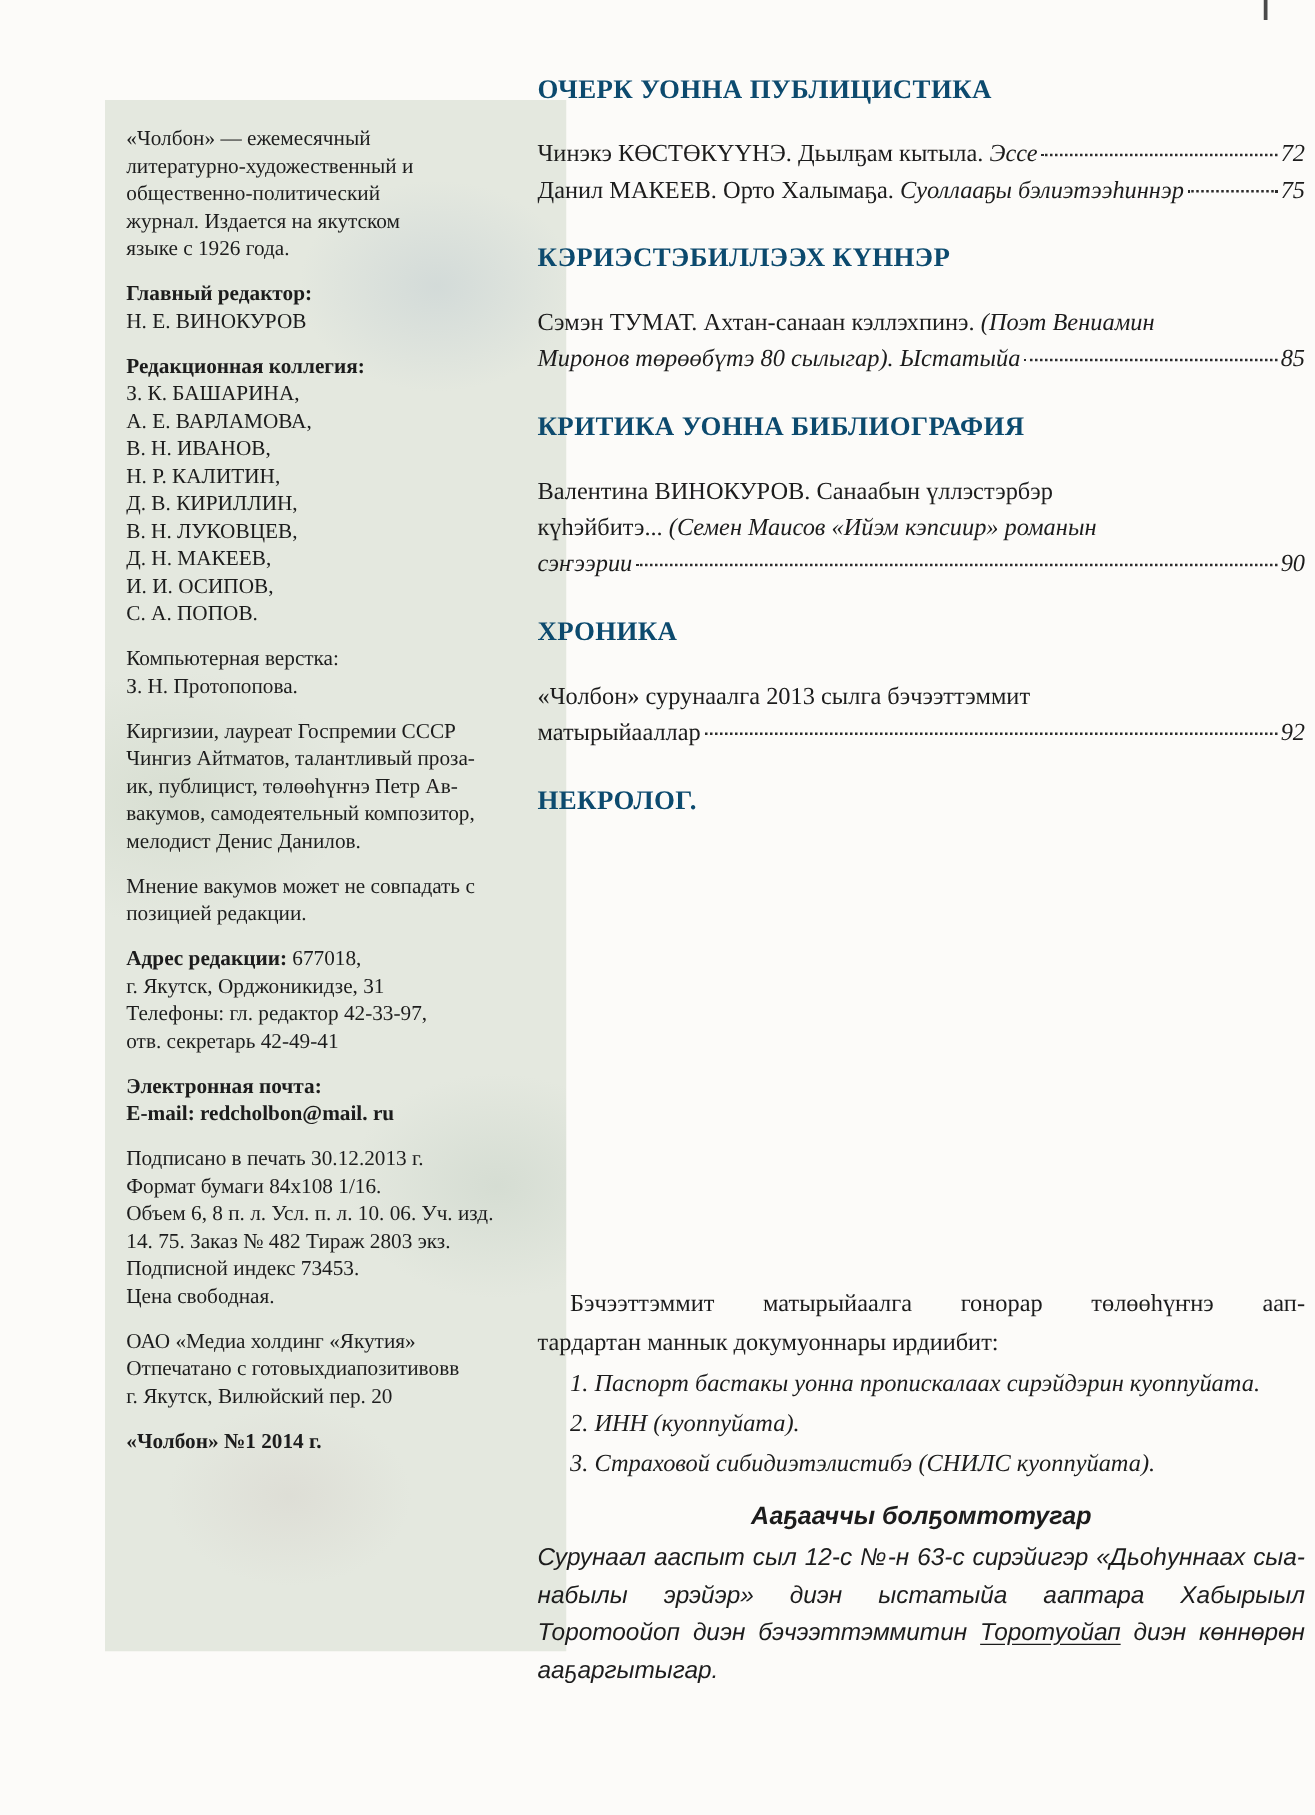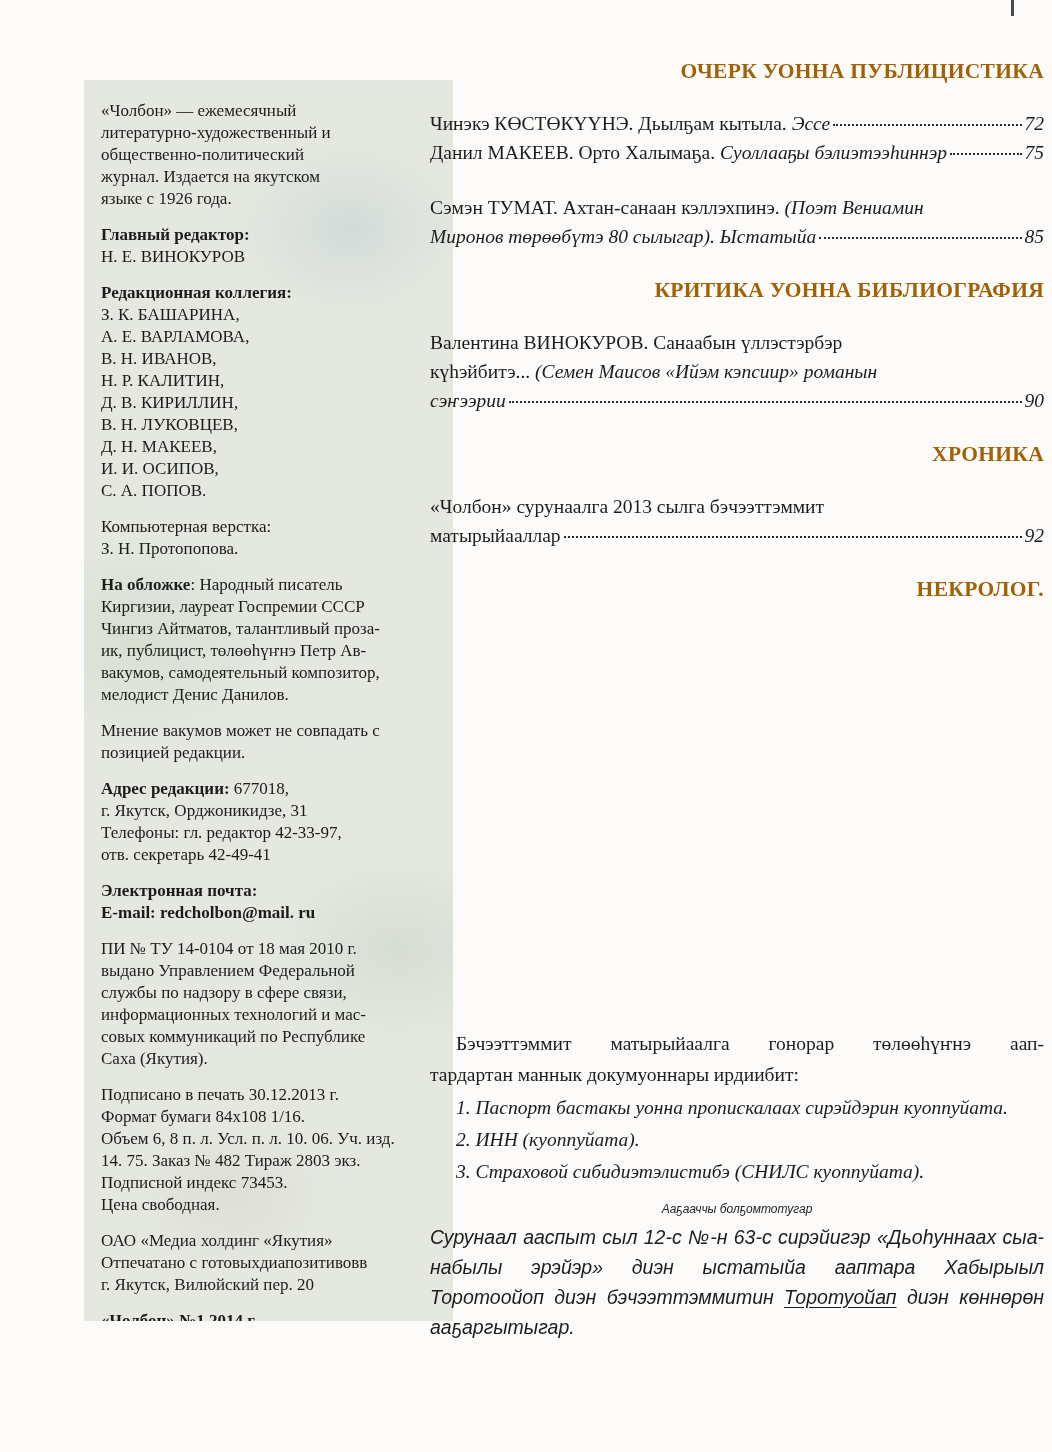--- a/index.html
+++ b/index.html
@@ -29,21 +29,21 @@
   }
   .panel .blk{margin:0 0 14px 0;}
   .panel .b{font-weight:700;}
   .nw{white-space:nowrap;}
   .issue{font-weight:700;margin-top:6px;}
 
   
   .toc{position:absolute;left:430px;top:58px;width:614px;font-size:19.5px;}
   .toc h2{
     margin:0 0 24px 0;font-size:21.5px;line-height:27px;font-weight:700;
-    text-align:right;letter-spacing:.3px;color:#a16207;
+    text-align:left;letter-spacing:.3px;color:#0c4a6e;
   }
   .toc .entry{margin:0 0 26px 0;}
   .tl{display:flex;align-items:baseline;line-height:29px;white-space:pre;}
   .it{font-style:italic;}
   .leader{
     flex:1 1 auto;min-width:10px;height:0;margin:0 3px;
     border-bottom:2.4px dotted #2b2b2b;position:relative;top:-4px;
   }
   .pg{font-style:italic;}
   .necro{
@@ -51,21 +51,21 @@
   }
 
   
   .hono{position:absolute;left:430px;top:1028px;width:614px;font-size:19.5px;line-height:31px;}
   .hono .l1{text-align:justify;text-align-last:justify;text-indent:26px;}
   .hono .items{margin-top:2px;}
   .hono .item{font-style:italic;padding-left:26px;white-space:nowrap;line-height:32px;}
 
   
   .notice{position:absolute;left:430px;top:1202px;width:614px;font-family:"Liberation Sans", sans-serif;}
-  .notice-title{font-weight:400;font-style:italic;font-size:12px;text-align:center;margin:0 0 6px 0;}
+  .notice-title{font-weight:700;font-style:italic;font-size:20px;text-align:center;margin:0 0 6px 0;}
   .notice-body{font-style:italic;font-size:19.5px;line-height:30px;text-align:justify;margin:0;}
   .uline{text-decoration:underline;text-underline-offset:3px;}
 </style>
 </head>
 <body>
 
 <div class="page">
 
   <div class="scan-line"></div>
 
@@ -96,21 +96,20 @@
       <div class="nw">И. И. ОСИПОВ,</div>
       <div class="nw">С. А. ПОПОВ.</div>
     </div>
 
     <div class="blk">
       <div class="nw">Компьютерная верстка:</div>
       <div class="nw">З. Н. Протопопова.</div>
     </div>
 
     <div class="blk">
-      <div class="nw"><span class="b">На обложке</span><span>: Народный писатель</span></div>
       <div class="nw">Киргизии, лауреат Госпремии СССР</div>
       <div class="nw">Чингиз Айтматов, талантливый проза-</div>
       <div class="nw">ик, публицист, төлөөһүҥнэ Петр Ав-</div>
       <div class="nw">вакумов, самодеятельный композитор,</div>
       <div class="nw">мелодист Денис Данилов.</div>
     </div>
 
     <div class="blk">
       <div class="nw">Мнение вакумов может не совпадать с</div>
       <div class="nw">позицией редакции.</div>
@@ -121,28 +120,20 @@
       <div class="nw">г. Якутск, Орджоникидзе, 31</div>
       <div class="nw">Телефоны: гл. редактор 42-33-97,</div>
       <div class="nw">отв. секретарь 42-49-41</div>
     </div>
 
     <div class="blk">
       <div class="b nw">Электронная почта:</div>
       <div class="b nw">E-mail: redcholbon@mail. ru</div>
     </div>
 
-    <div class="blk">
-      <div class="nw">ПИ № ТУ 14-0104 от 18 мая 2010 г.</div>
-      <div class="nw">выдано Управлением Федеральной</div>
-      <div class="nw">службы по надзору в сфере связи,</div>
-      <div class="nw">информационных технологий и мас-</div>
-      <div class="nw">совых коммуникаций по Республике</div>
-      <div class="nw">Саха (Якутия).</div>
-    </div>
 
     <div class="blk">
       <div class="nw">Подписано в печать 30.12.2013 г.</div>
       <div class="nw">Формат бумаги 84x108 1/16.</div>
       <div class="nw">Объем 6, 8 п. л. Усл. п. л. 10. 06. Уч. изд.</div>
       <div class="nw">14. 75. Заказ № 482 Тираж 2803 экз.</div>
       <div class="nw">Подписной индекс 73453.</div>
       <div class="nw">Цена свободная.</div>
     </div>
 
@@ -156,20 +147,21 @@
   </aside>
 
   <main class="toc">
 
     <h2>ОЧЕРК УОННА ПУБЛИЦИСТИКА</h2>
     <div class="entry">
       <div class="tl"><span>Чинэкэ КӨСТӨКҮҮНЭ. Дьылҕам кытыла. </span><span class="it">Эссе</span><span class="leader"></span><span class="pg">72</span></div>
       <div class="tl"><span>Данил МАКЕЕВ. Орто Халымаҕа. </span><span class="it">Суоллааҕы бэлиэтээһиннэр</span><span class="leader"></span><span class="pg">75</span></div>
     </div>
 
+    <h2>КЭРИЭСТЭБИЛЛЭЭХ КҮННЭР</h2>
     <div class="entry">
       <div class="tl"><span>Сэмэн ТУМАТ. Ахтан-санаан кэллэхпинэ. </span><span class="it">(Поэт Вениамин</span></div>
       <div class="tl"><span class="it">Миронов төрөөбүтэ 80 сылыгар). Ыстатыйа</span><span class="leader"></span><span class="pg">85</span></div>
     </div>
 
     <h2>КРИТИКА УОННА БИБЛИОГРАФИЯ</h2>
     <div class="entry">
       <div class="tl"><span>Валентина ВИНОКУРОВ. Санаабын үллэстэрбэр</span></div>
       <div class="tl"><span>күһэйбитэ... </span><span class="it">(Семен Маисов «Ийэм кэпсиир» романын</span></div>
       <div class="tl"><span class="it">сэҥээрии</span><span class="leader"></span><span class="pg">90</span></div>

